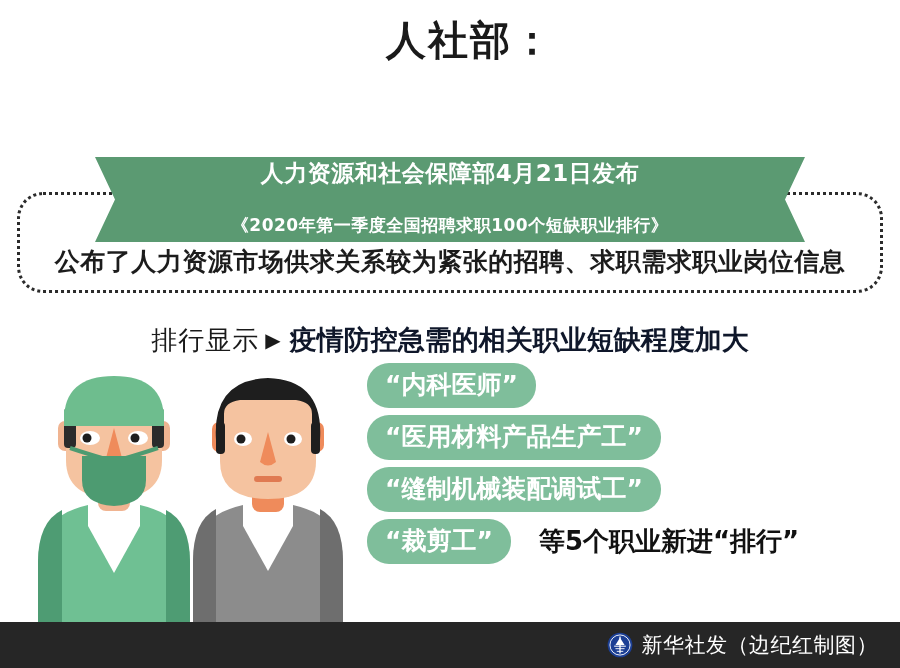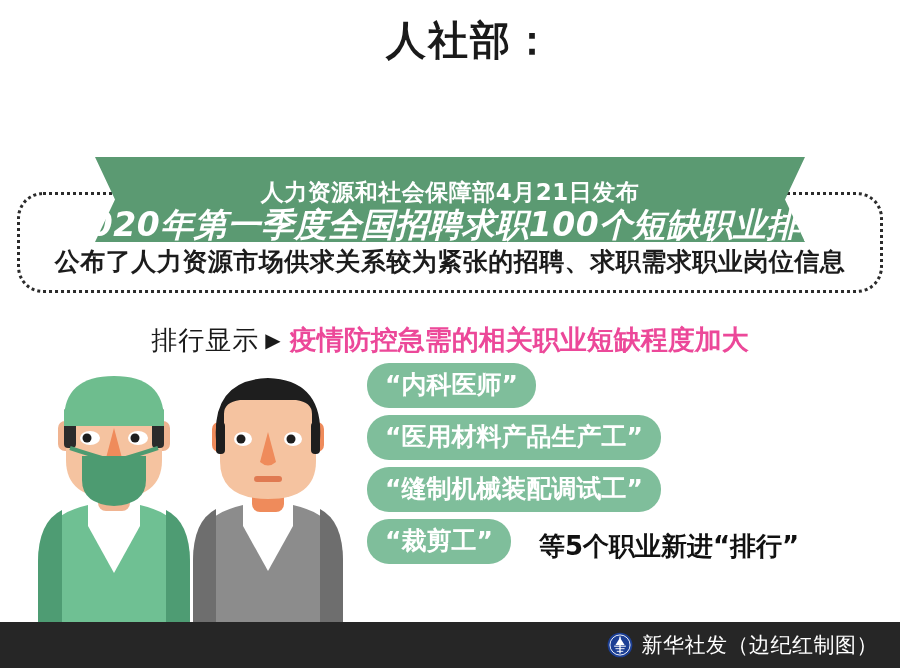--- a/index.html
+++ b/index.html
@@ -43,42 +43,42 @@
   
   .ribbon{
     position:absolute;left:95px;top:157px;width:710px;height:85px;
     background:#5b9a72;
     -webkit-clip-path:polygon(0 0,710px 0,710px 85px,690px 42.5px,710px 0,
                               710px 85px,0 85px,20px 42.5px);
     clip-path:polygon(0px 0px, 710px 0px, 690px 42.5px, 710px 85px, 0px 85px, 20px 42.5px);
   }
   .ribbon-text{
     position:absolute;left:95px;top:157px;width:710px;height:85px;
-    display:flex;flex-direction:column;align-items:center;justify-content:flex-end;
+    display:flex;flex-direction:column;align-items:center;justify-content:space-between;
     color:#ffffff;font-weight:bold;
     font-family:"DejaVu Sans","Liberation Sans",sans-serif;
     letter-spacing:0.5px;
   }
   .ribbon-l1{font-size:23px;line-height:32px;white-space:nowrap;}
-  .ribbon-l2{font-size:33px;line-height:34px;white-space:nowrap;font-style:italic;}
+  .ribbon-l2{font-size:17px;line-height:34px;white-space:nowrap;}
 
   
   .lead-row{
     position:absolute;left:0;top:322px;width:900px;
     display:flex;justify-content:center;align-items:center;
     font-family:Liberation Sans, sans-serif;
     white-space:nowrap;
   }
   .lead-label{font-size:26px;color:#1a1a1a;font-weight:normal;letter-spacing:1px;}
   .lead-arrow{font-size:20px;color:#1a1a1a;margin:0 9px 0 6px;line-height:1;}
-  .lead-main{font-size:27px;color:#ec4899;font-weight:bold;letter-spacing:0px;}
+  .lead-main{font-size:27px;color:#0f172a;font-weight:bold;letter-spacing:0px;}
 
   
   .pills{position:absolute;left:367px;top:363px;}
-  .pill-row{display:flex;align-items:flex-end;margin-bottom:7px;}
+  .pill-row{display:flex;align-items:center;margin-bottom:7px;}
   .pill{
     background:#7fbe9b;color:#ffffff;
     border-radius:22px;
     font-size:25px;font-weight:bold;
     font-family:"DejaVu Sans","Liberation Sans",sans-serif;
     padding:5px 18px 7px 18px;
     line-height:33px;white-space:nowrap;
     display:inline-block;
   }
   .tail-text{

